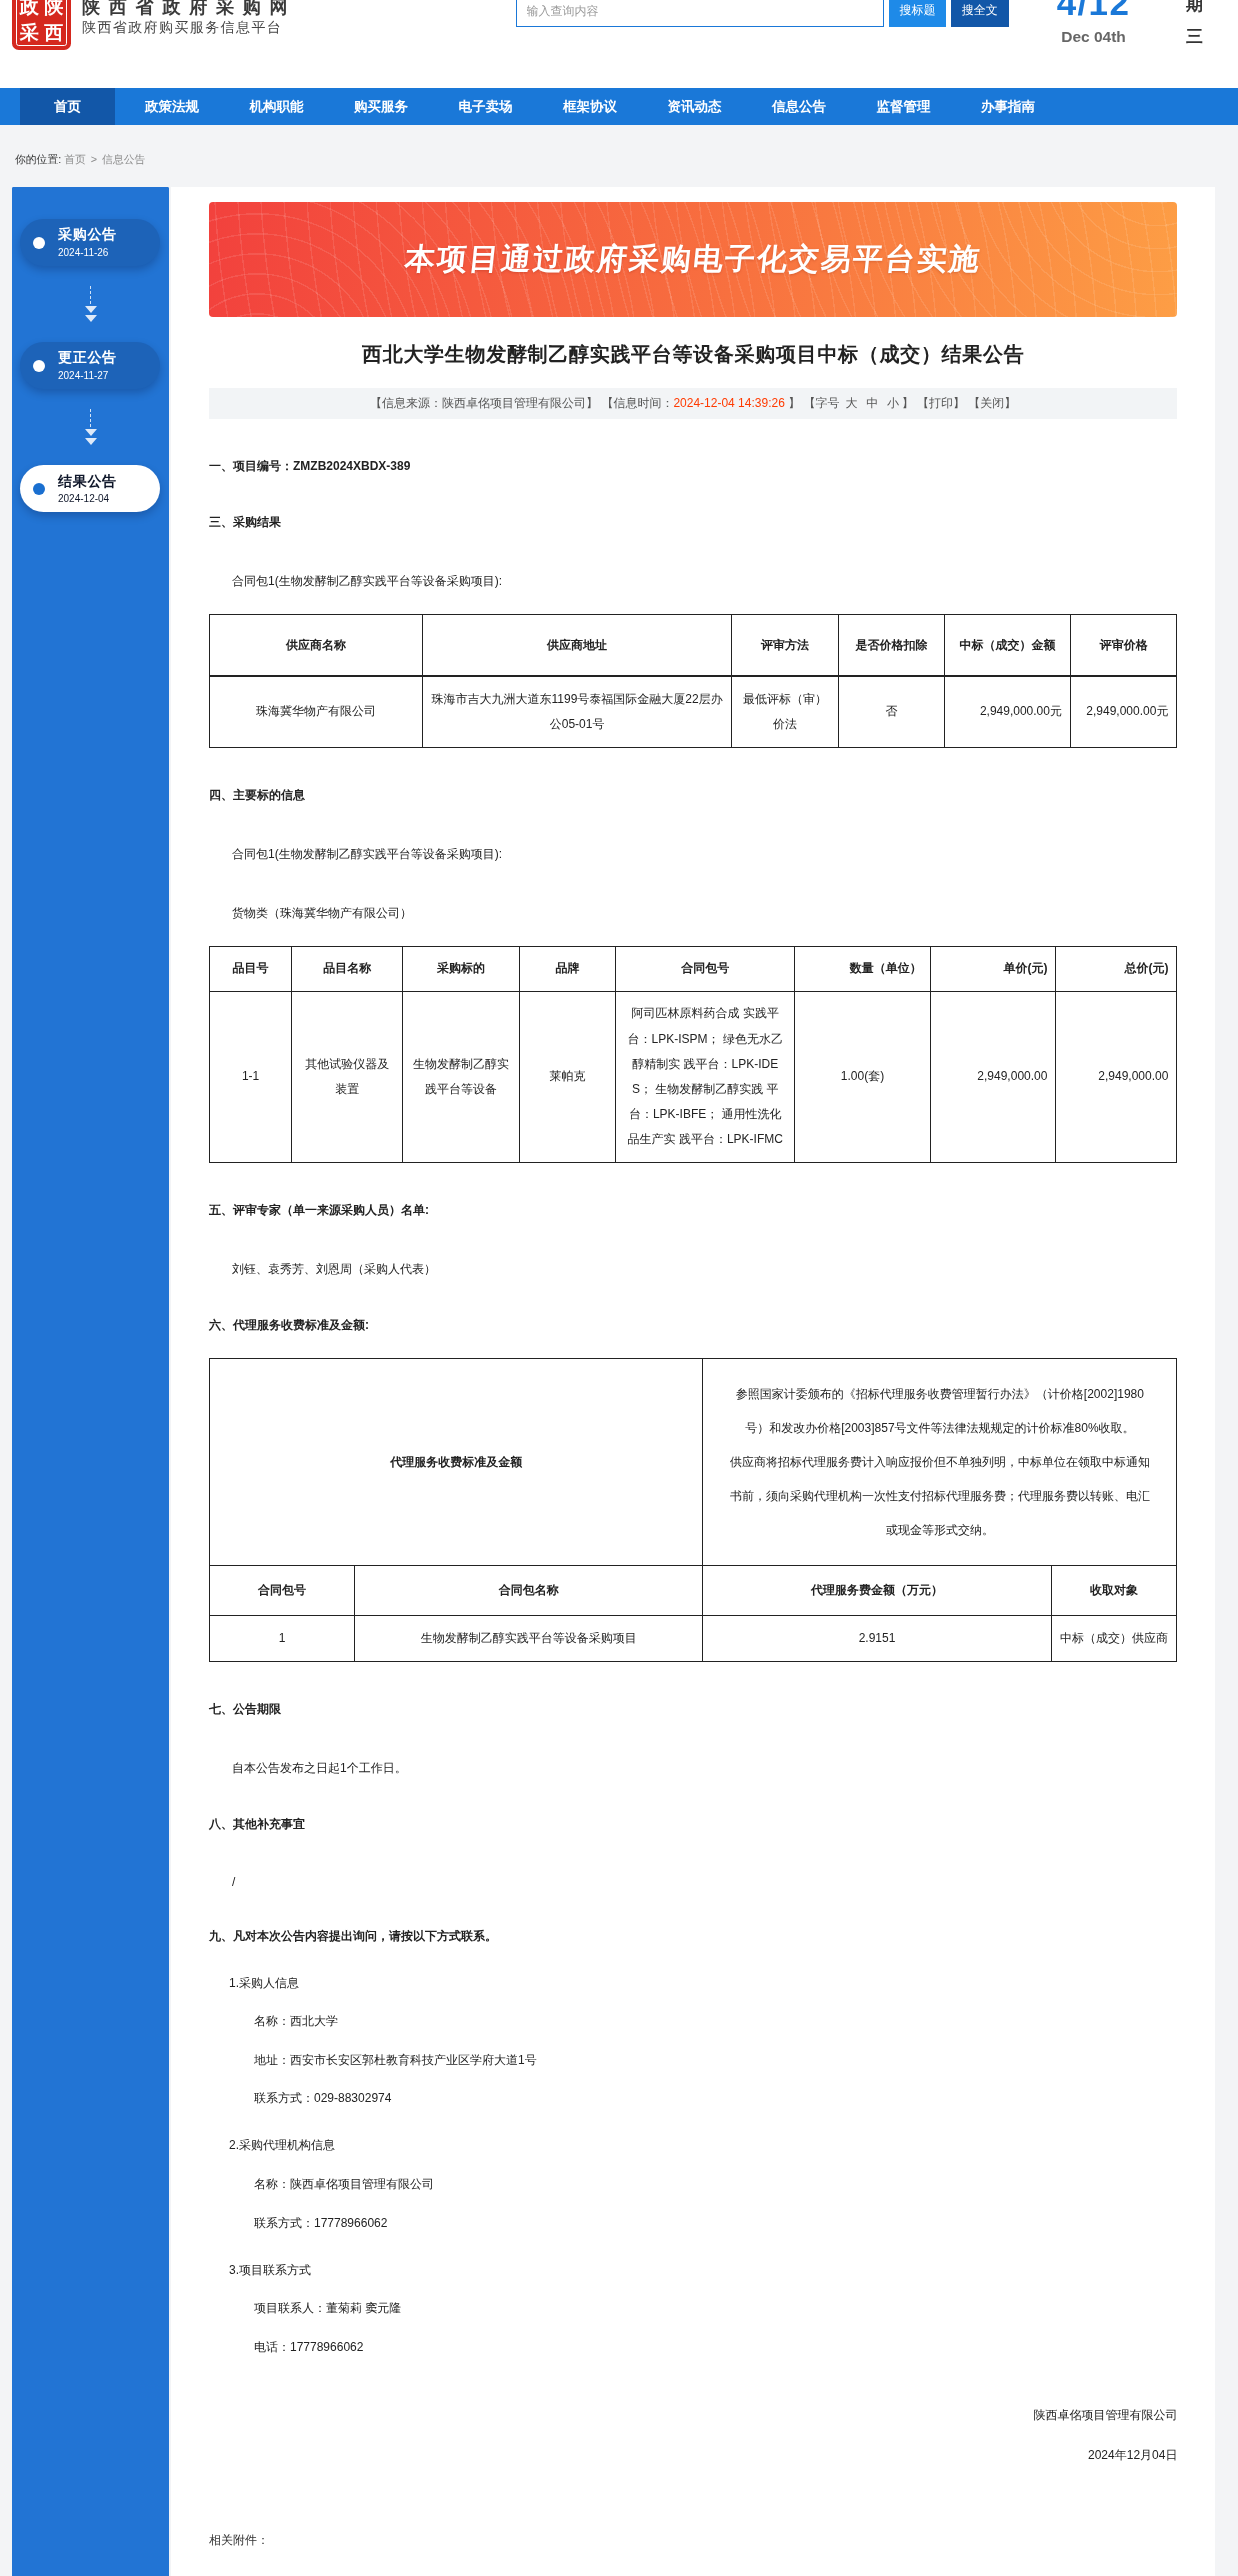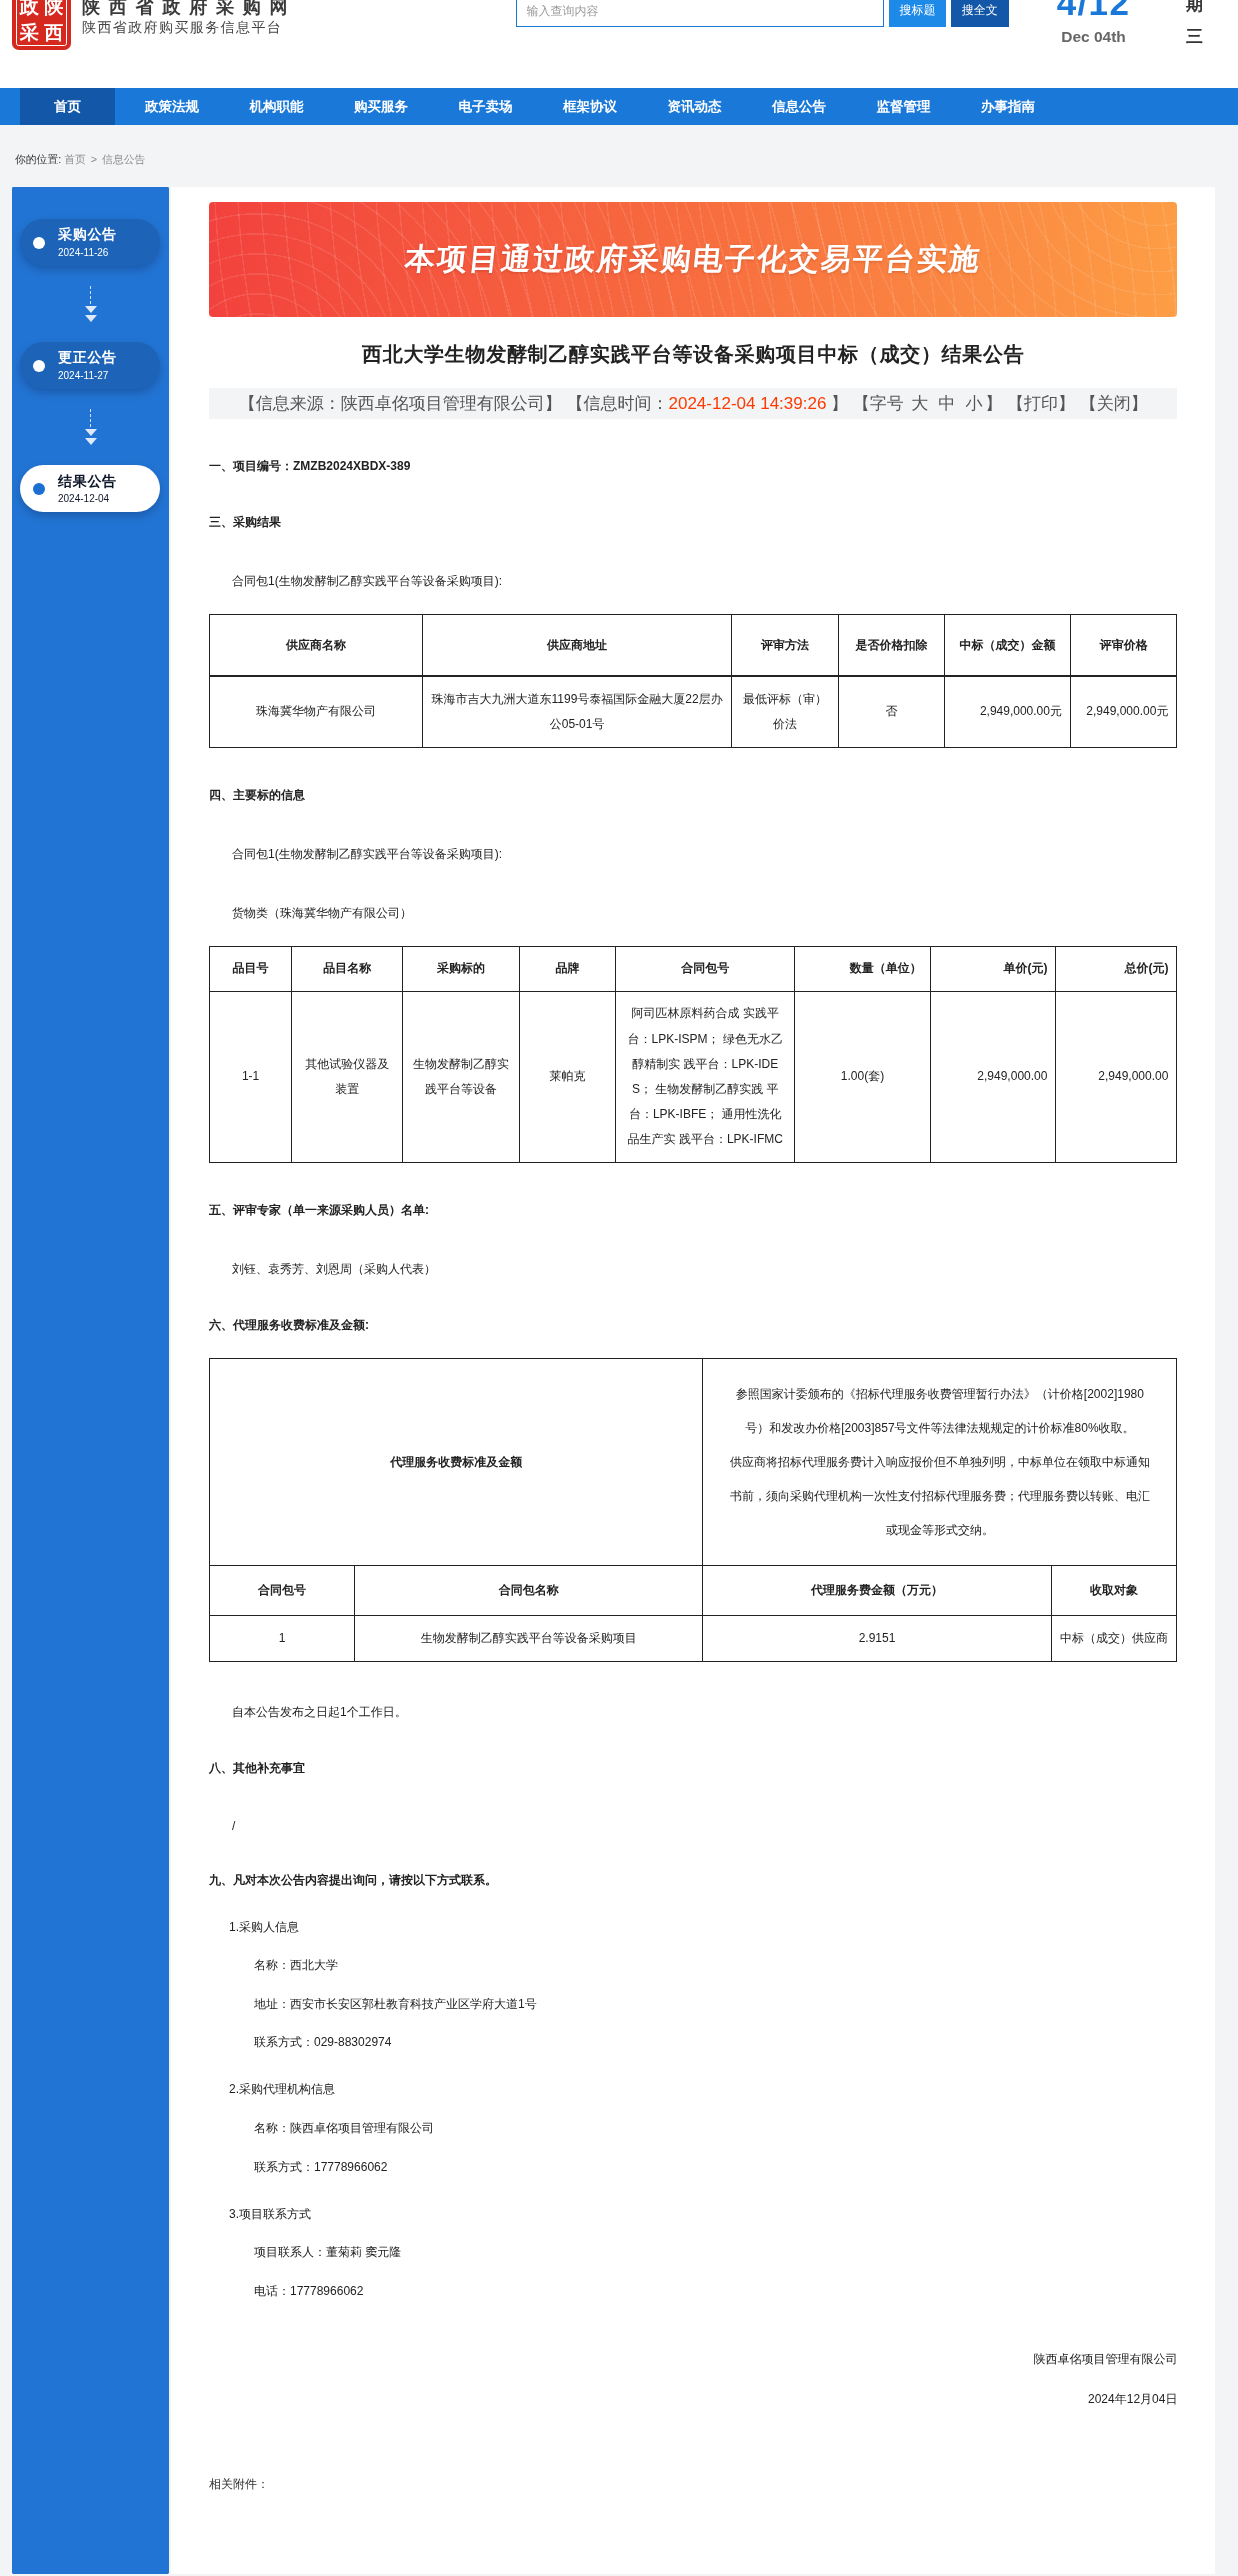--- a/index.html
+++ b/index.html
@@ -87,21 +87,21 @@
       repeating-radial-gradient(circle at 98% -40%, rgba(255,255,255,.10) 0 1.4px, rgba(255,255,255,0) 1.4px 23px),
       linear-gradient(96deg,#f2413d 0%, #f8713f 55%, #fd9e45 100%);
   }
   .banner-text {
     color:#fff; font-size:30px; font-weight:bold; letter-spacing:2px;
     transform:skewX(-6deg); text-shadow:0 1.4px 2.7px rgba(120,20,0,.25);
   }
   .art-title { text-align:center; font-size:20px; font-weight:bold; color:#222; margin-top:24px; letter-spacing:0.7px; }
   .meta-bar {
     margin-top:20px; background:#f2f4f6; height:31px; line-height:31px;
-    text-align:center; font-size:17px; color:#555; white-space:nowrap;
+    text-align:center; font-size:12px; color:#555; white-space:nowrap;
   }
   .meta-bar .red { color:#ff3a00; }
   .meta-bar .szopt { margin:0 2.7px; cursor:pointer; }
   .meta-bar .mlink { cursor:pointer; }
   .sec-h { font-size:12px; font-weight:bold; color:#222; margin:39px 0 0; }
   .sec-p { font-size:12px; color:#222; margin:42px 0 0 23px; }
   
   .doc-table { width:100%; border-collapse:collapse; table-layout:fixed; margin-top:24px; border-bottom:1.4px solid #222; }
   .doc-table th, .doc-table td {
     border:0.7px solid #222; font-size:12px; color:#222;
@@ -331,20 +331,21 @@
         </tr>
         <tr>
           <td>1</td>
           <td>生物发酵制乙醇实践平台等设备采购项目</td>
           <td>2.9151</td>
           <td>中标（成交）供应商</td>
         </tr>
       </tbody>
     </table>
 
+    <div class="sec-h">七、公告期限</div>
     <div class="sec-p">自本公告发布之日起1个工作日。</div>
 
     <div class="sec-h">八、其他补充事宜</div>
     <div class="sec-p">/</div>
 
     <div class="sec-h">九、凡对本次公告内容提出询问，请按以下方式联系。</div>
 
     <div class="cg-title">1.采购人信息</div>
     <div class="cg-line">名称：西北大学</div>
     <div class="cg-line">地址：西安市长安区郭杜教育科技产业区学府大道1号</div>

